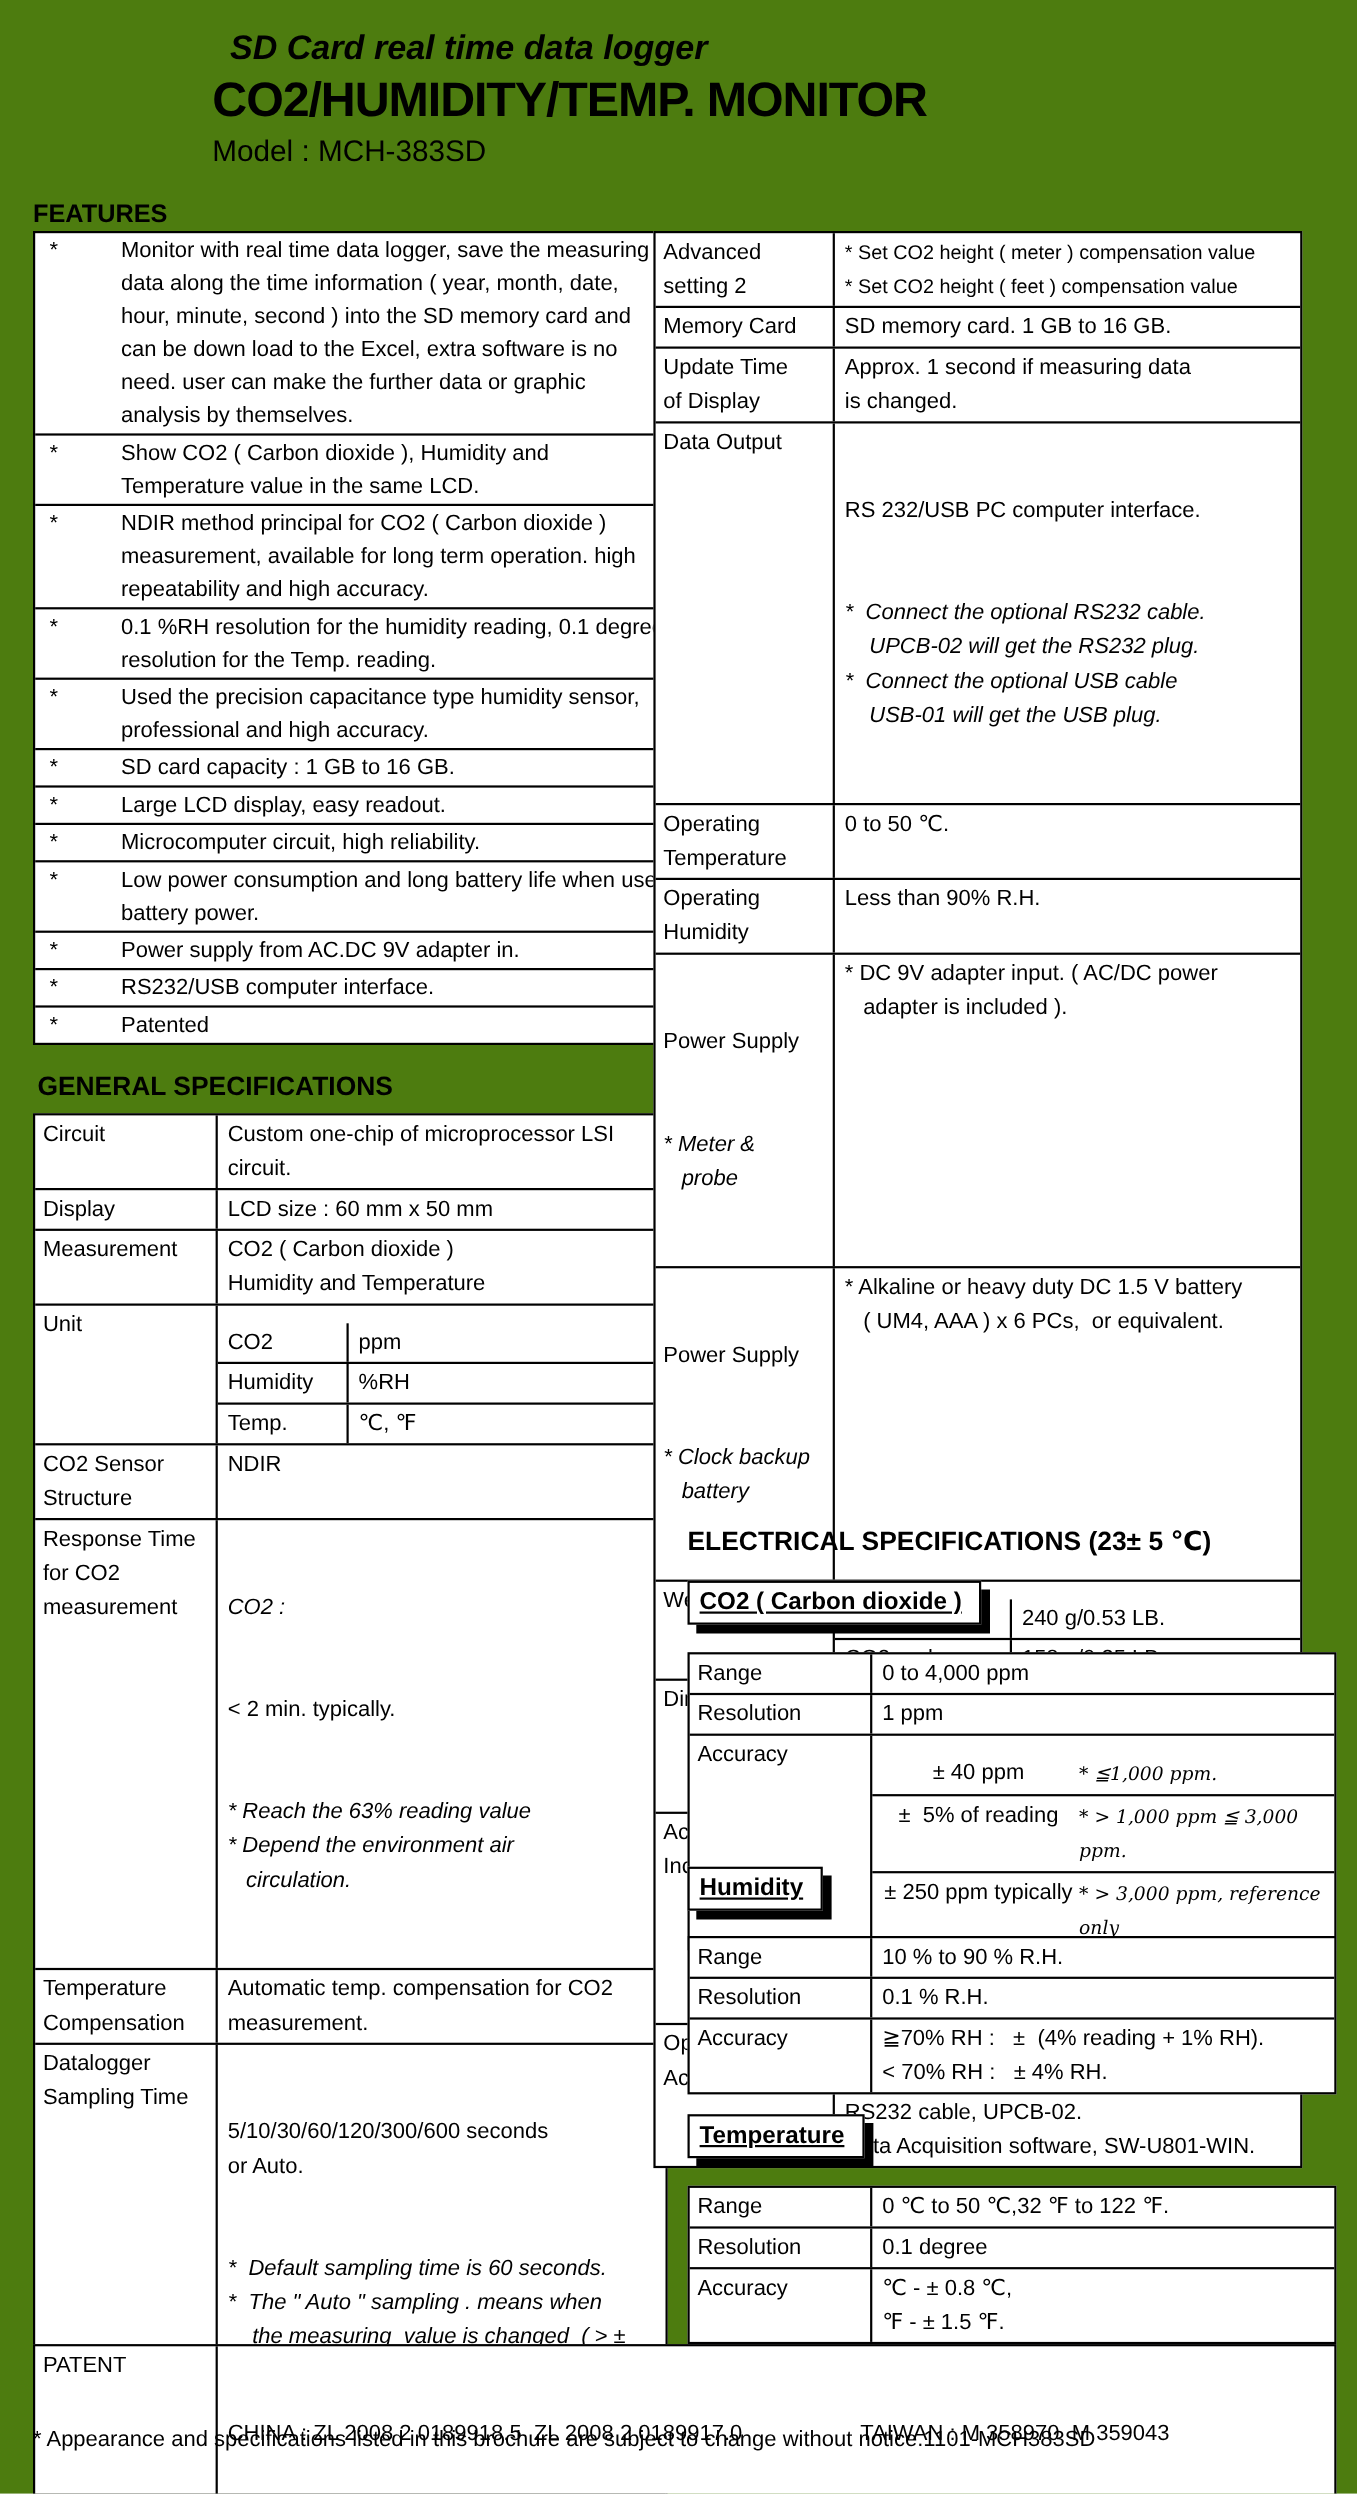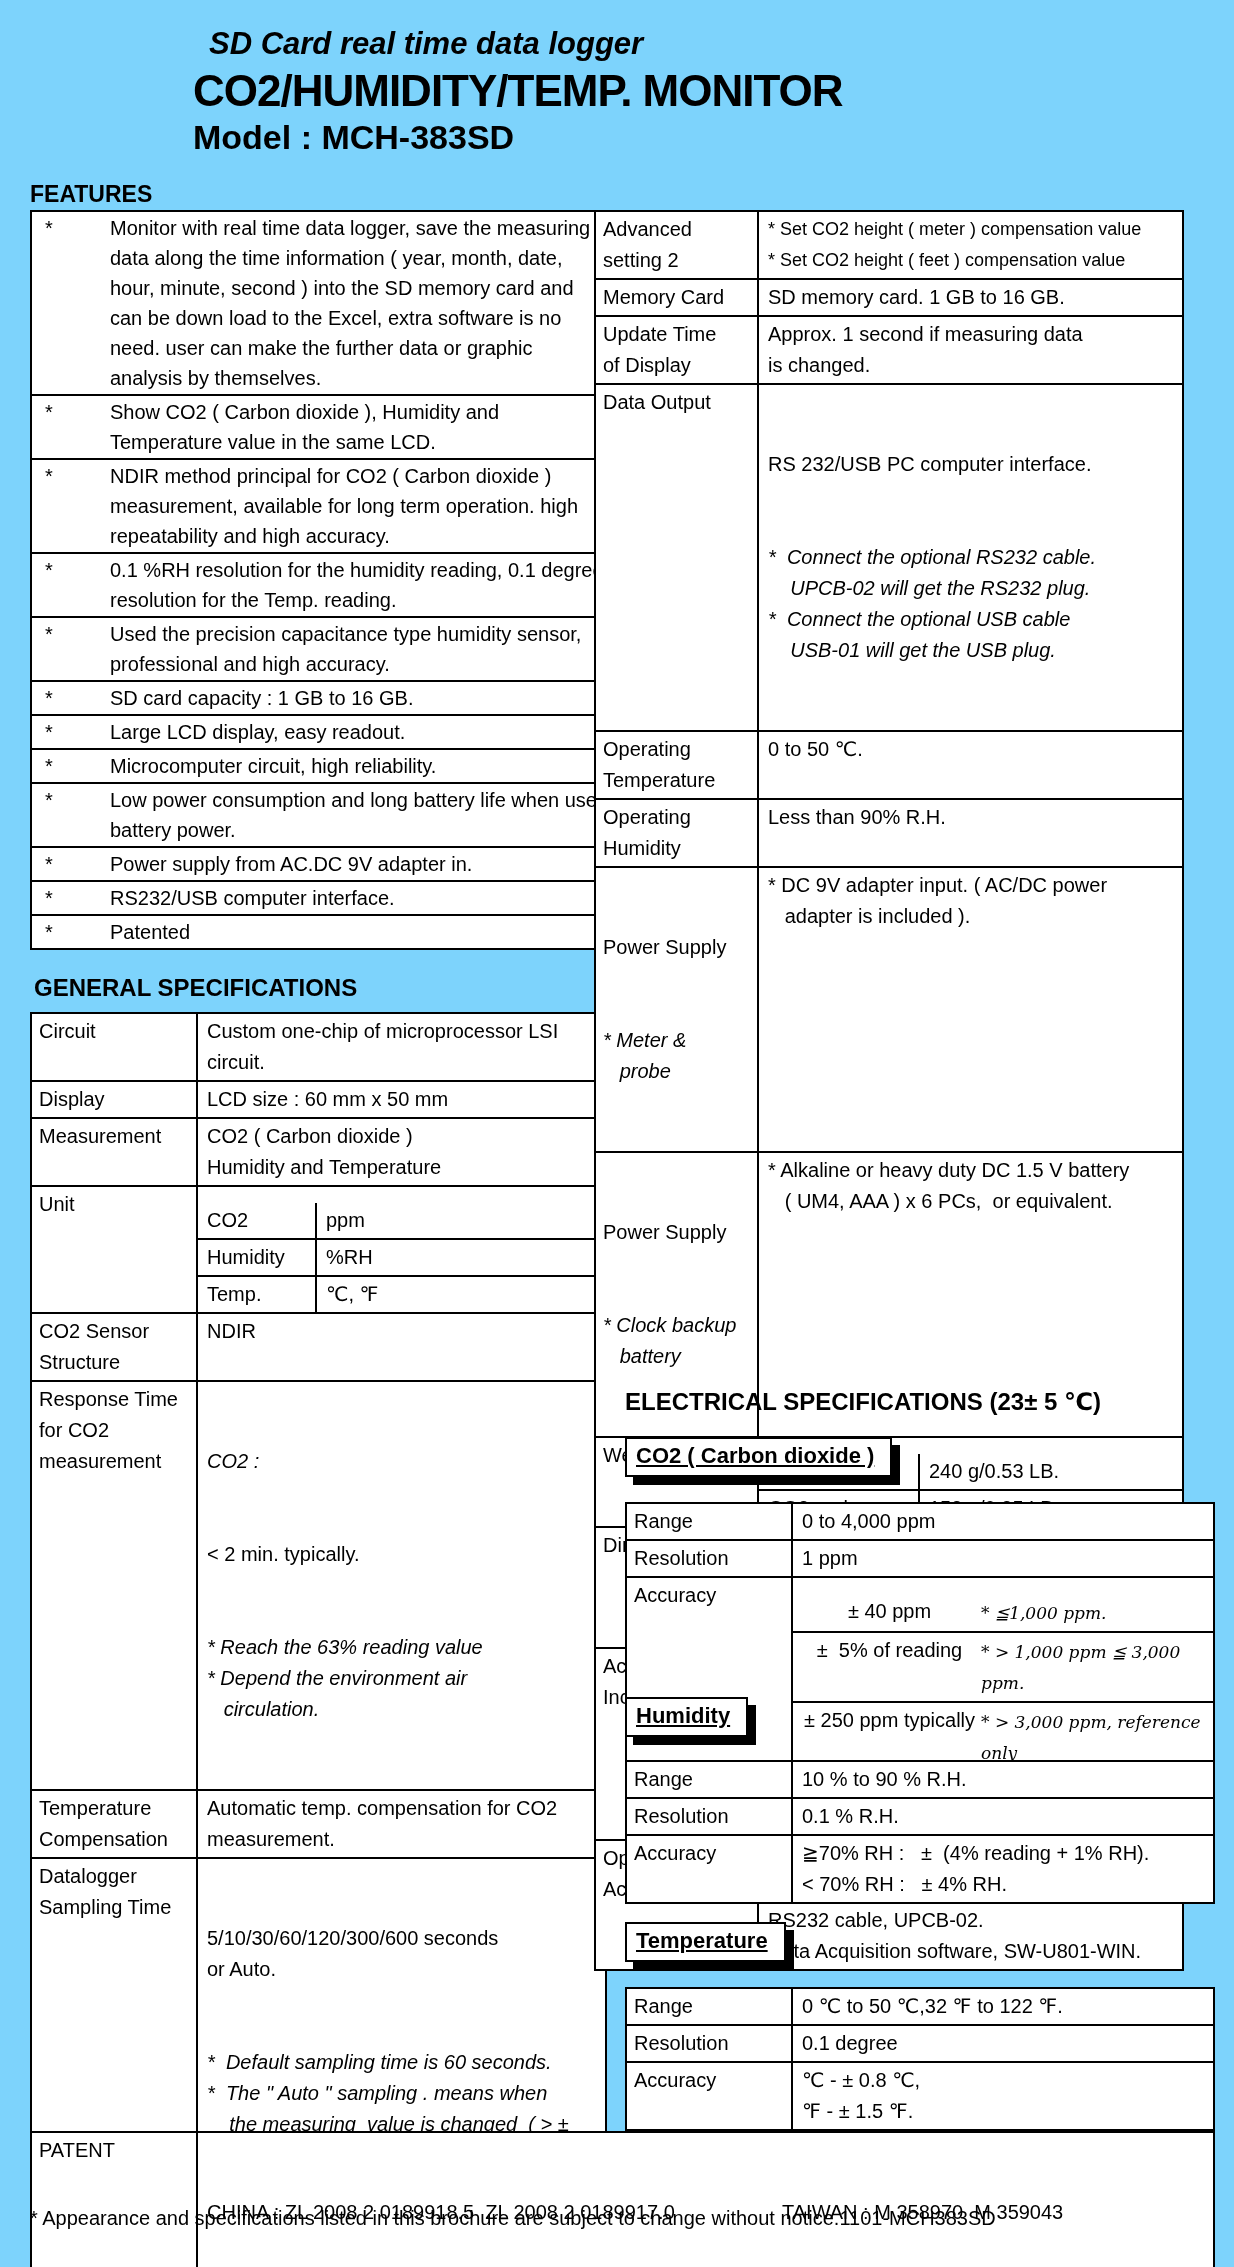--- a/index.html
+++ b/index.html
@@ -1,26 +1,26 @@
 <!DOCTYPE html>
 <html><head>
 <meta charset="utf-8">
 <style>
   html,body { margin:0; padding:0; background:#fff; }
   .page {
-    position:relative; width:1234px; height:2267px; background:#7dd3fc; color:#000;
+    position:relative; width:1234px; height:2267px; background:#4d7c0f; color:#000;
     font-family:"Liberation Sans","DejaVu Sans",sans-serif;
     font-size:20px; line-height:31px; overflow:hidden;
   }
   .abs { position:absolute; box-sizing:border-box; }
 
   
   .t1 { font-style:italic; font-weight:bold; font-size:31px; line-height:40px; margin-left:16px; }
   .t2 { font-weight:900; font-size:44px; line-height:54px; letter-spacing:-1px; }
-  .t3 { font-weight:bold; font-size:34px; line-height:38px; }
+  .t3 { font-weight:normal; font-size:27px; line-height:38px; }
 
   .h1 { font-weight:bold; font-size:23px; line-height:28px; }
   .h2 { font-weight:bold; font-size:24px; line-height:30px; }
 
   
   .tbl { border:2px solid #000; background:#fff; }
   .trow { display:flex; align-items:stretch; }
   .trow + .trow { border-top:2px solid #000; }
   .lbl { flex:0 0 auto; border-right:2px solid #000; padding:2px 4px 2px 7px; white-space:pre-wrap; }
   .val { flex:1 1 auto; min-width:0; padding:2px 6px 2px 9px; white-space:pre-wrap; }

